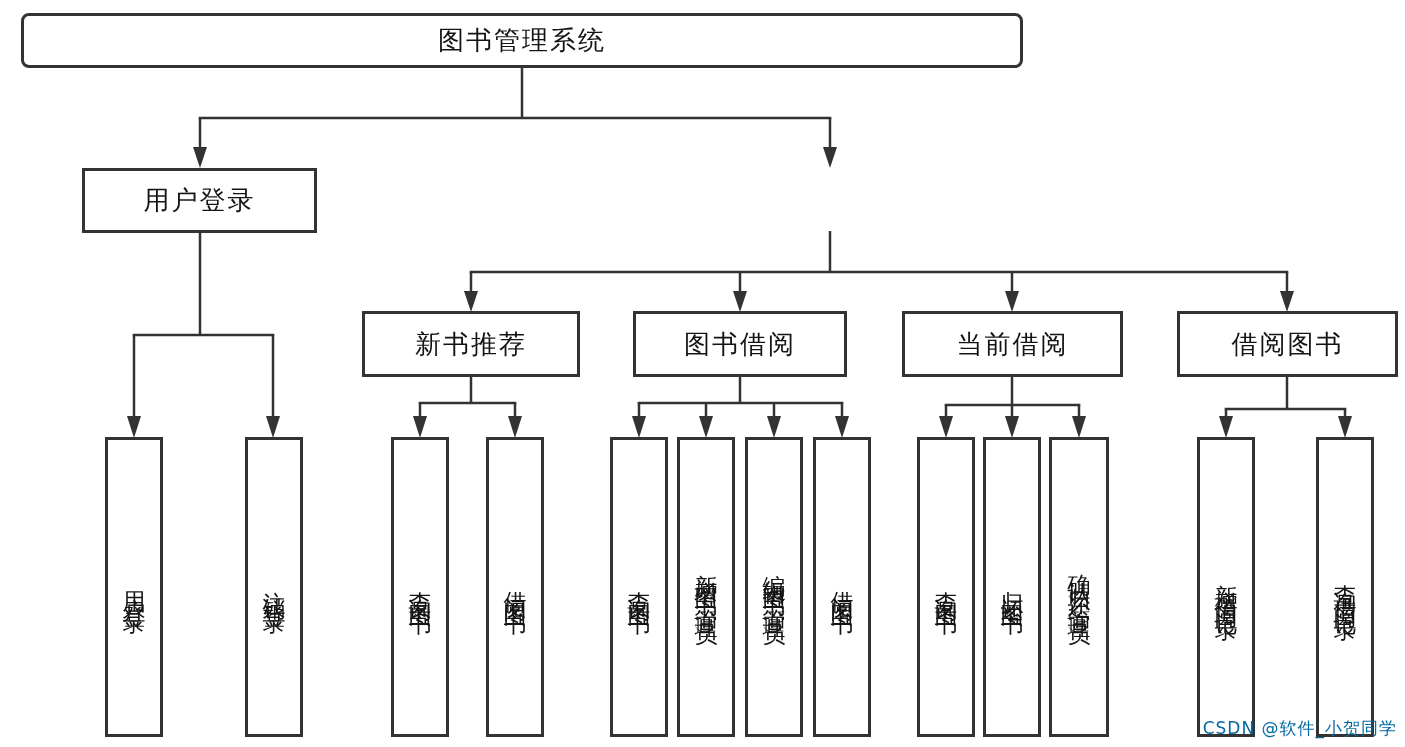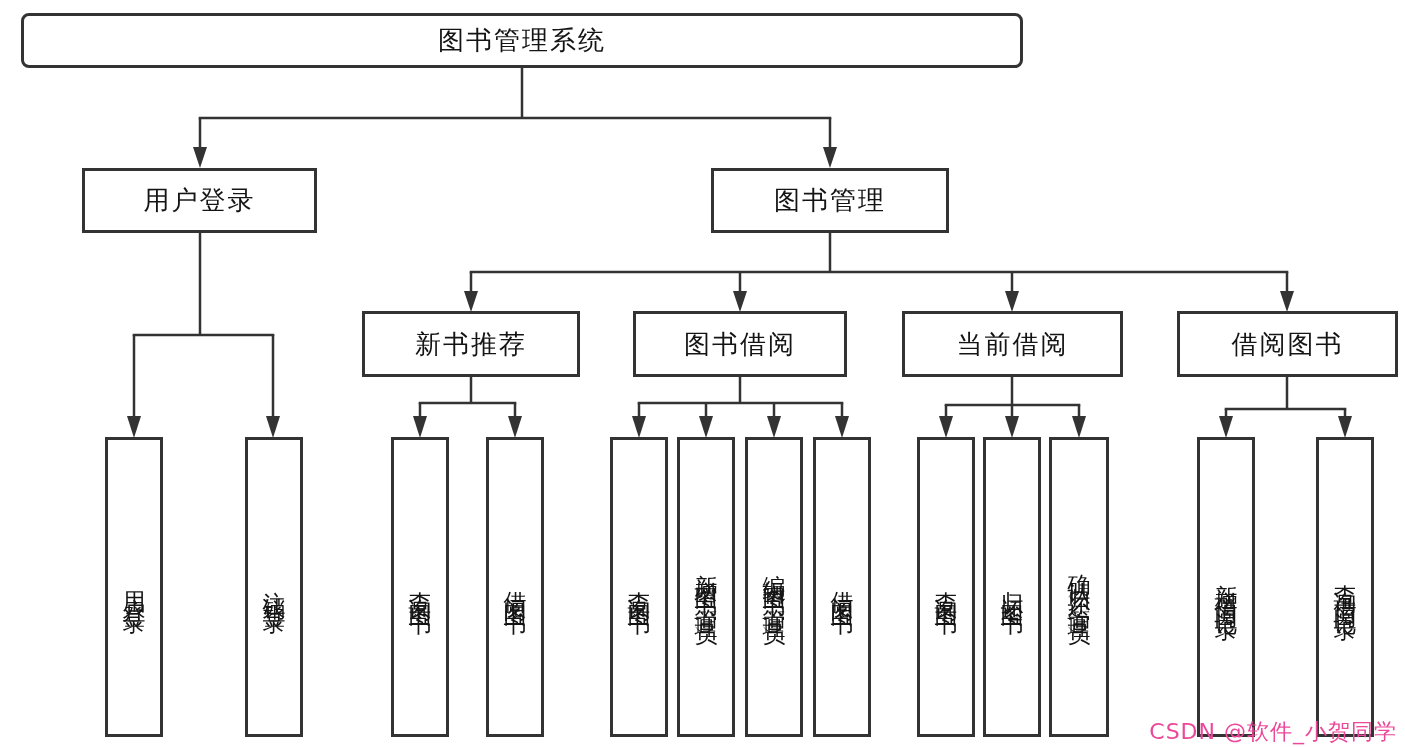--- a/index.html
+++ b/index.html
@@ -34,22 +34,22 @@
   .n-c1{left:610px;width:58px;}
   .n-c2{left:677px;width:58px;}
   .n-c3{left:745px;width:58px;}
   .n-c4{left:813px;width:58px;}
   .n-d1{left:917px;width:58px;}
   .n-d2{left:983px;width:58px;}
   .n-d3{left:1049px;width:60px;}
   .n-e1{left:1197px;width:58px;}
   .n-e2{left:1316px;width:58px;}
   #watermark{
-    position:absolute;right:8px;top:717px;font-size:22px;letter-spacing:1px;
-    color:#ec4899;white-space:nowrap;
+    position:absolute;right:8px;top:717px;font-size:17px;letter-spacing:1px;
+    color:#0369a1;white-space:nowrap;
   }
 </style>
 </head>
 <body>
 
 <div id="stage">
 
   <svg id="wires" viewBox="0 0 1405 747" xmlns="http://www.w3.org/2000/svg" aria-hidden="true">
     <g stroke="#333333" stroke-width="2.5" fill="none">
 
@@ -120,23 +120,20 @@
     </g>
   </svg>
 
   <div class="box n-root">
     <span class="root-label">图书管理系统</span>
   </div>
 
   <div class="box n-userlogin">
     <span class="hlabel">用户登录</span>
   </div>
-  <div class="box n-bookmgmt">
-    <span class="hlabel">图书管理</span>
-  </div>
 
   <div class="box n-newbook">
     <span class="hlabel">新书推荐</span>
   </div>
   <div class="box n-bookborrow">
     <span class="hlabel">图书借阅</span>
   </div>
   <div class="box n-curborrow">
     <span class="hlabel">当前借阅</span>
   </div>

